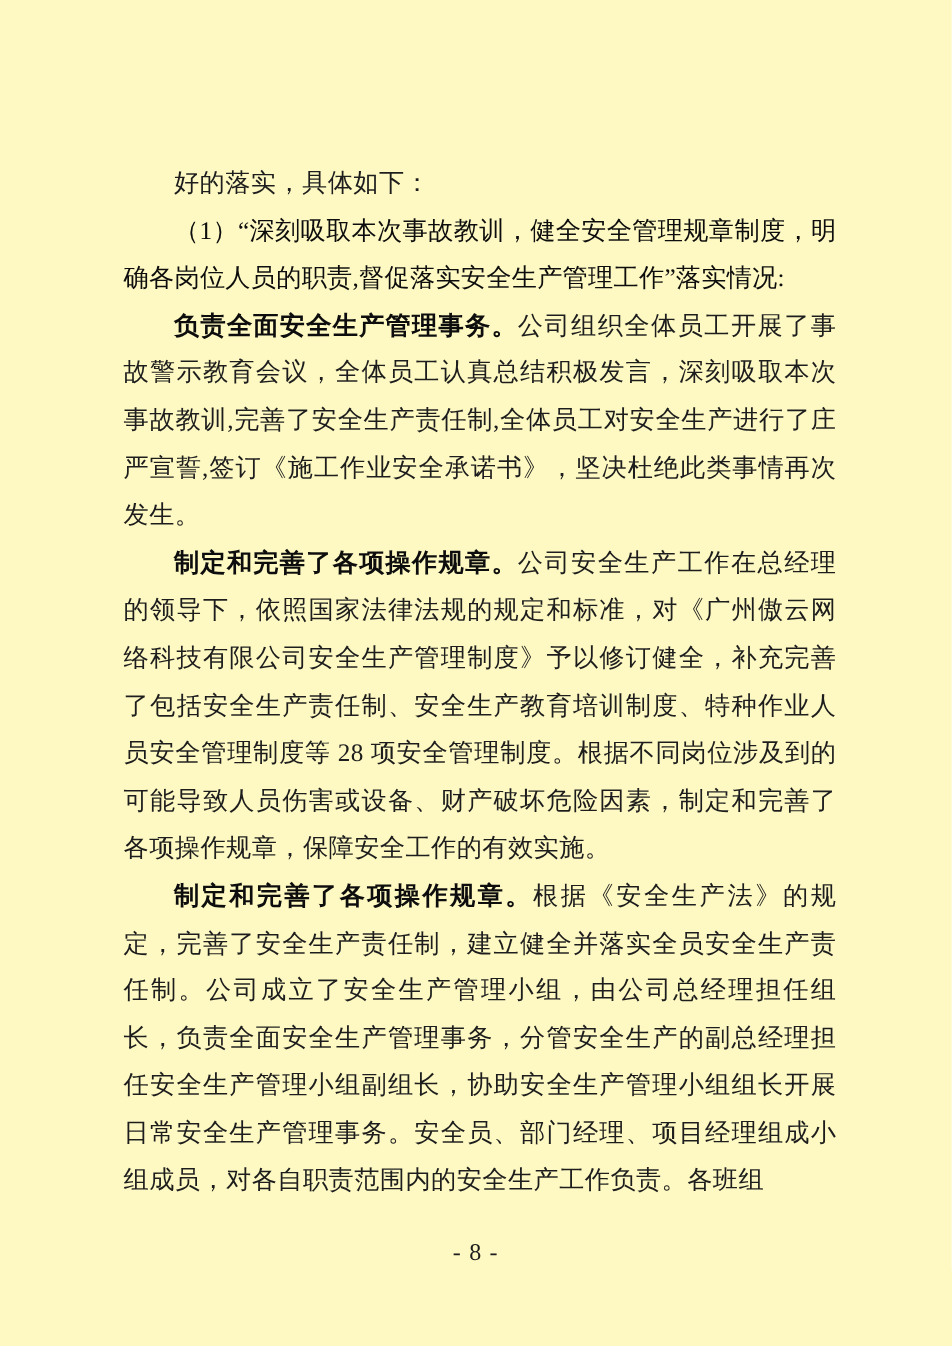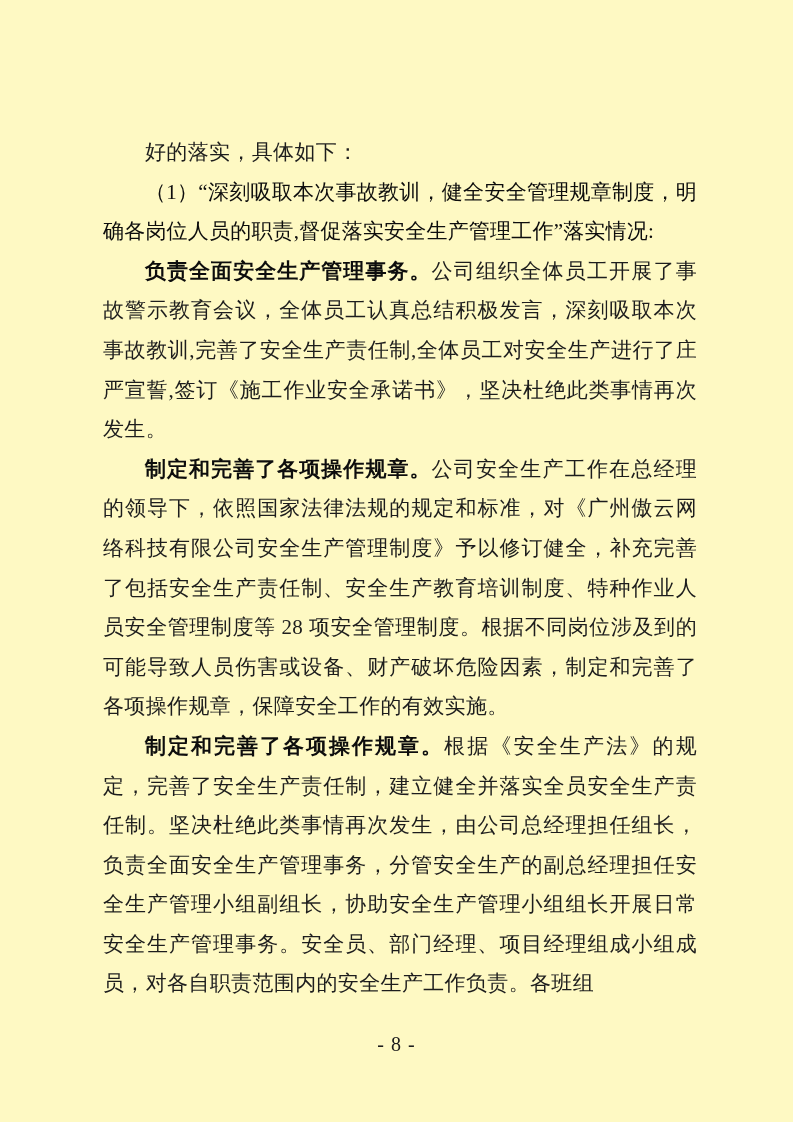--- a/index.html
+++ b/index.html
@@ -85,19 +85,19 @@
   <div class="text-body">
 
     <p class="para indent">好的落实，具体如下：</p>
 
     <p class="para indent heading">（1）“深刻吸取本次事故教训，健全安全管理规章制度，明确各岗位人员的职责,督促落实安全生产管理工作”落实情况:</p>
 
     <p class="para indent"><span class="lead">负责全面安全生产管理事务。</span><span>公司组织全体员工开展了事故警示教育会议，全体员工认真总结积极发言，深刻吸取本次事故教训,完善了安全生产责任制,全体员工对安全生产进行了庄严宣誓,签订《施工作业安全承诺书》，坚决杜绝此类事情再次发生。</span></p>
 
     <p class="para indent"><span class="lead">制定和完善了各项操作规章。</span><span>公司安全生产工作在总经理的领导下，依照国家法律法规的规定和标准，对《广州傲云网络科技有限公司安全生产管理制度》予以修订健全，补充完善了包括安全生产责任制、安全生产教育培训制度、特种作业人员安全管理制度等 28 项安全管理制度。根据不同岗位涉及到的可能导致人员伤害或设备、财产破坏危险因素，制定和完善了各项操作规章，保障安全工作的有效实施。</span></p>
 
-    <p class="para indent"><span class="lead">制定和完善了各项操作规章。</span><span>根据《安全生产法》的规定，完善了安全生产责任制，建立健全并落实全员安全生产责任制。坚决杜绝此类事情再次发生，由公司总经理担任组长，负责全面安全生产管理事务，分管安全生产的副总经理担任安全生产管理小组副组长，协助安全生产管理小组组长开展日常安全生产管理事务。安全员、部门经理、项目经理组成小组成员，对各自职责范围内的安全生产工作负责。各班组</span></p>
+    <p class="para indent"><span class="lead">制定和完善了各项操作规章。</span><span>根据《安全生产法》的规定，完善了安全生产责任制，建立健全并落实全员安全生产责任制。公司成立了安全生产管理小组，由公司总经理担任组长，负责全面安全生产管理事务，分管安全生产的副总经理担任安全生产管理小组副组长，协助安全生产管理小组组长开展日常安全生产管理事务。安全员、部门经理、项目经理组成小组成员，对各自职责范围内的安全生产工作负责。各班组</span></p>
 
   </div>
 
   <div class="footer">- 8 -</div>
 
 </div>
 
 </body></html>

